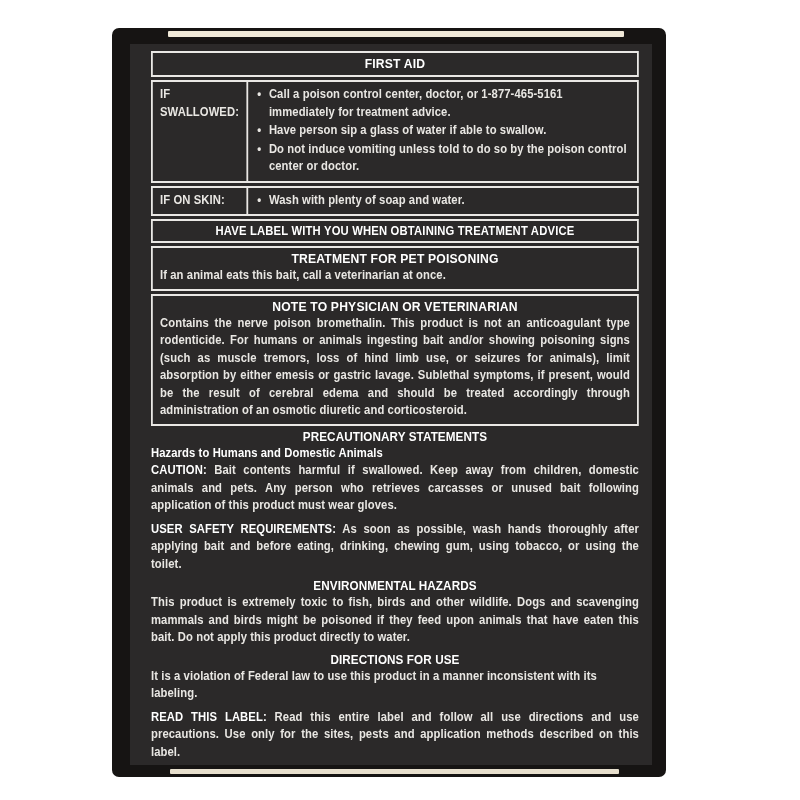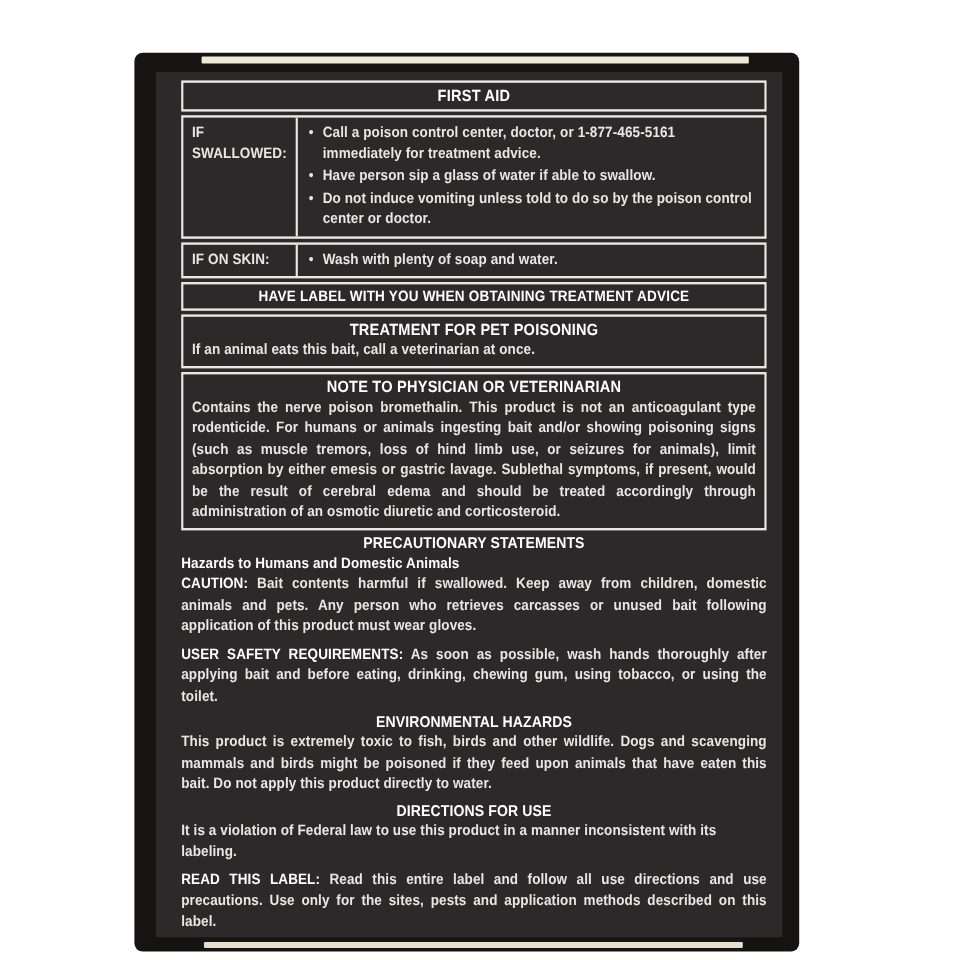--- a/index.html
+++ b/index.html
@@ -14,21 +14,21 @@
   }
   *{margin:0;padding:0;box-sizing:border-box;}
   html,body{width:800px;height:800px;}
   body{
     background:var(--page-bg);
     font-family:"Liberation Sans","DejaVu Sans",sans-serif;
     position:relative;
     overflow:hidden;
   }
   .package{
-    position:absolute;left:112px;top:44px;width:554px;height:749px;
+    position:absolute;left:112px;top:28px;width:554px;height:749px;
     background:var(--package-bg);
     border-radius:7px;
   }
   .edge-top{
     position:absolute;left:56px;right:42px;top:3px;height:6px;
     background:var(--edge-highlight);border-radius:1px;
   }
   .edge-bottom{
     position:absolute;left:58px;right:47px;bottom:3px;height:5px;
     background:var(--edge-shadow);border-radius:1px;

